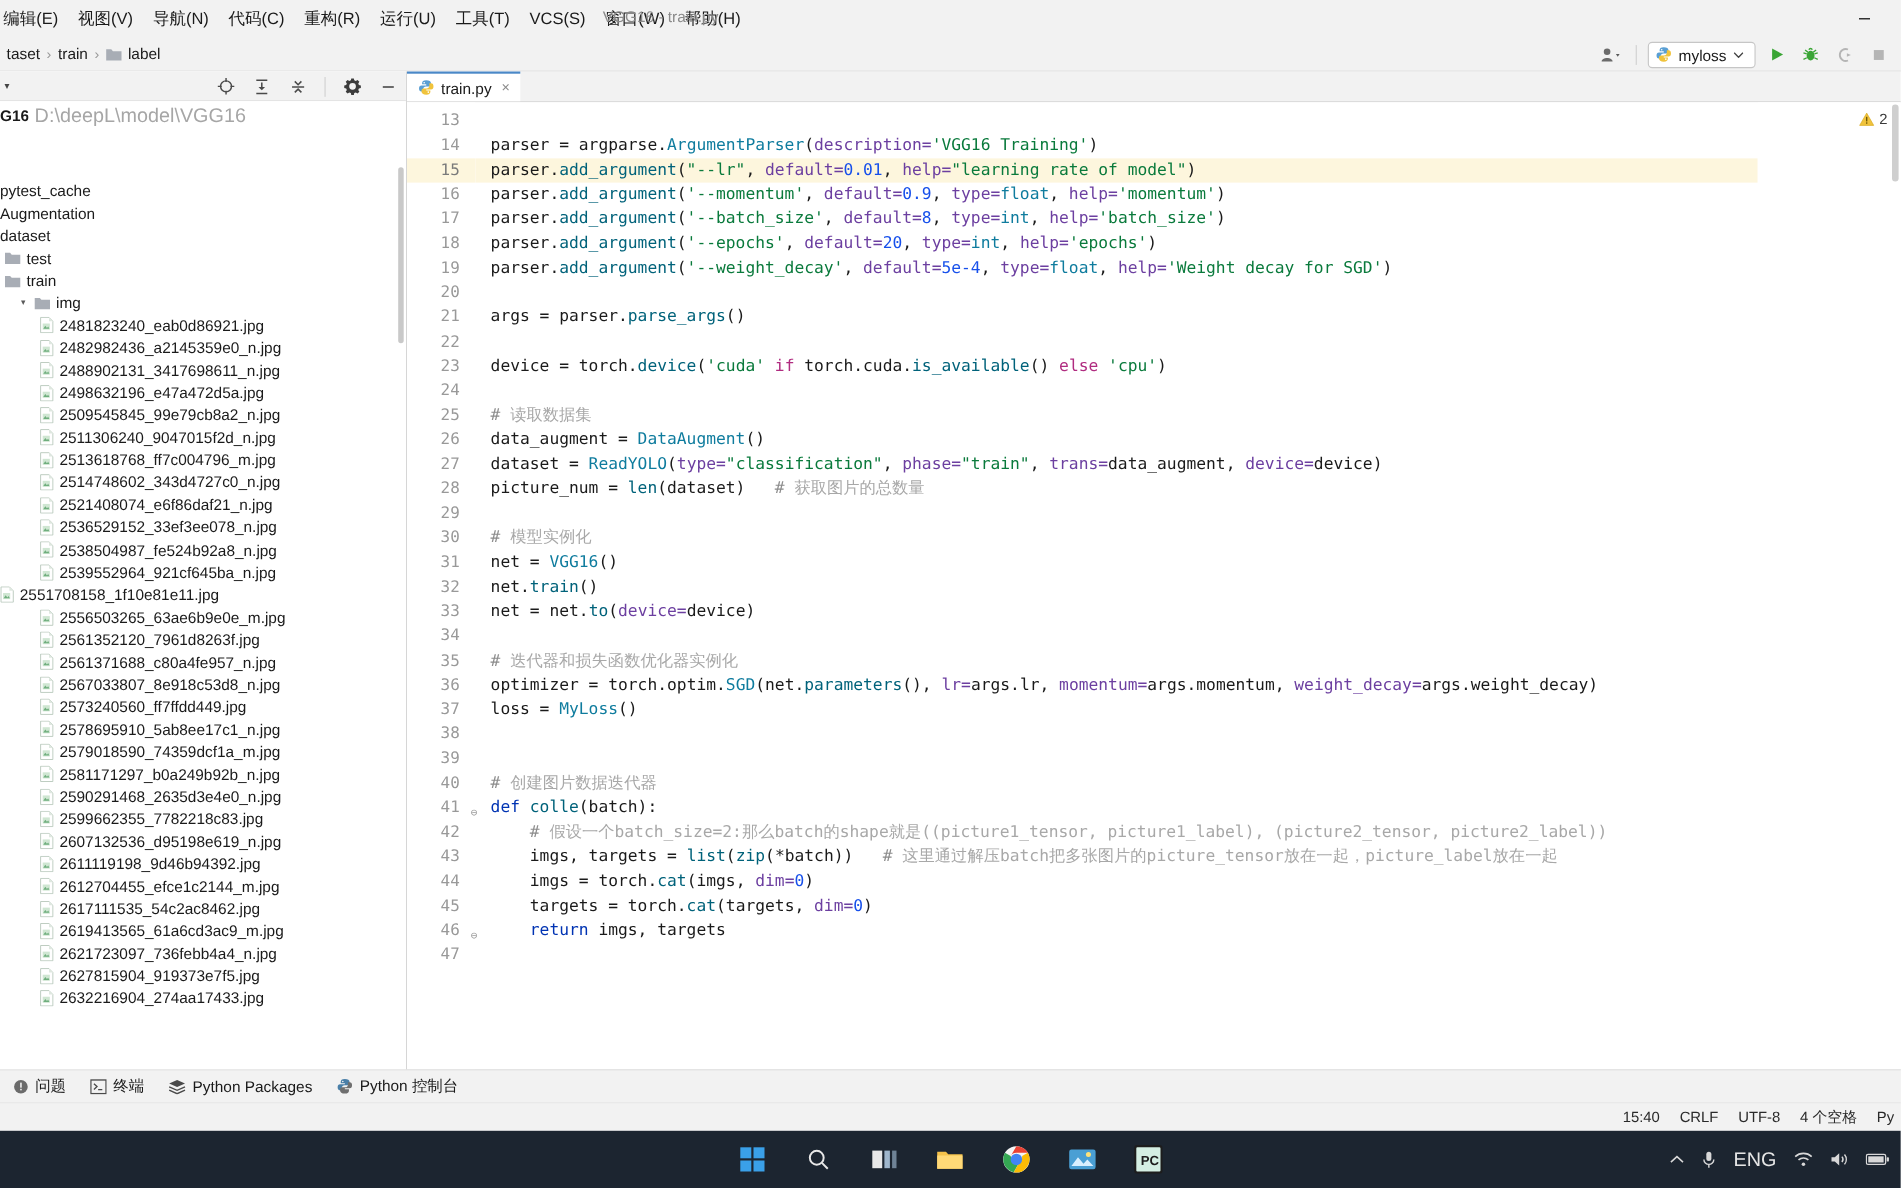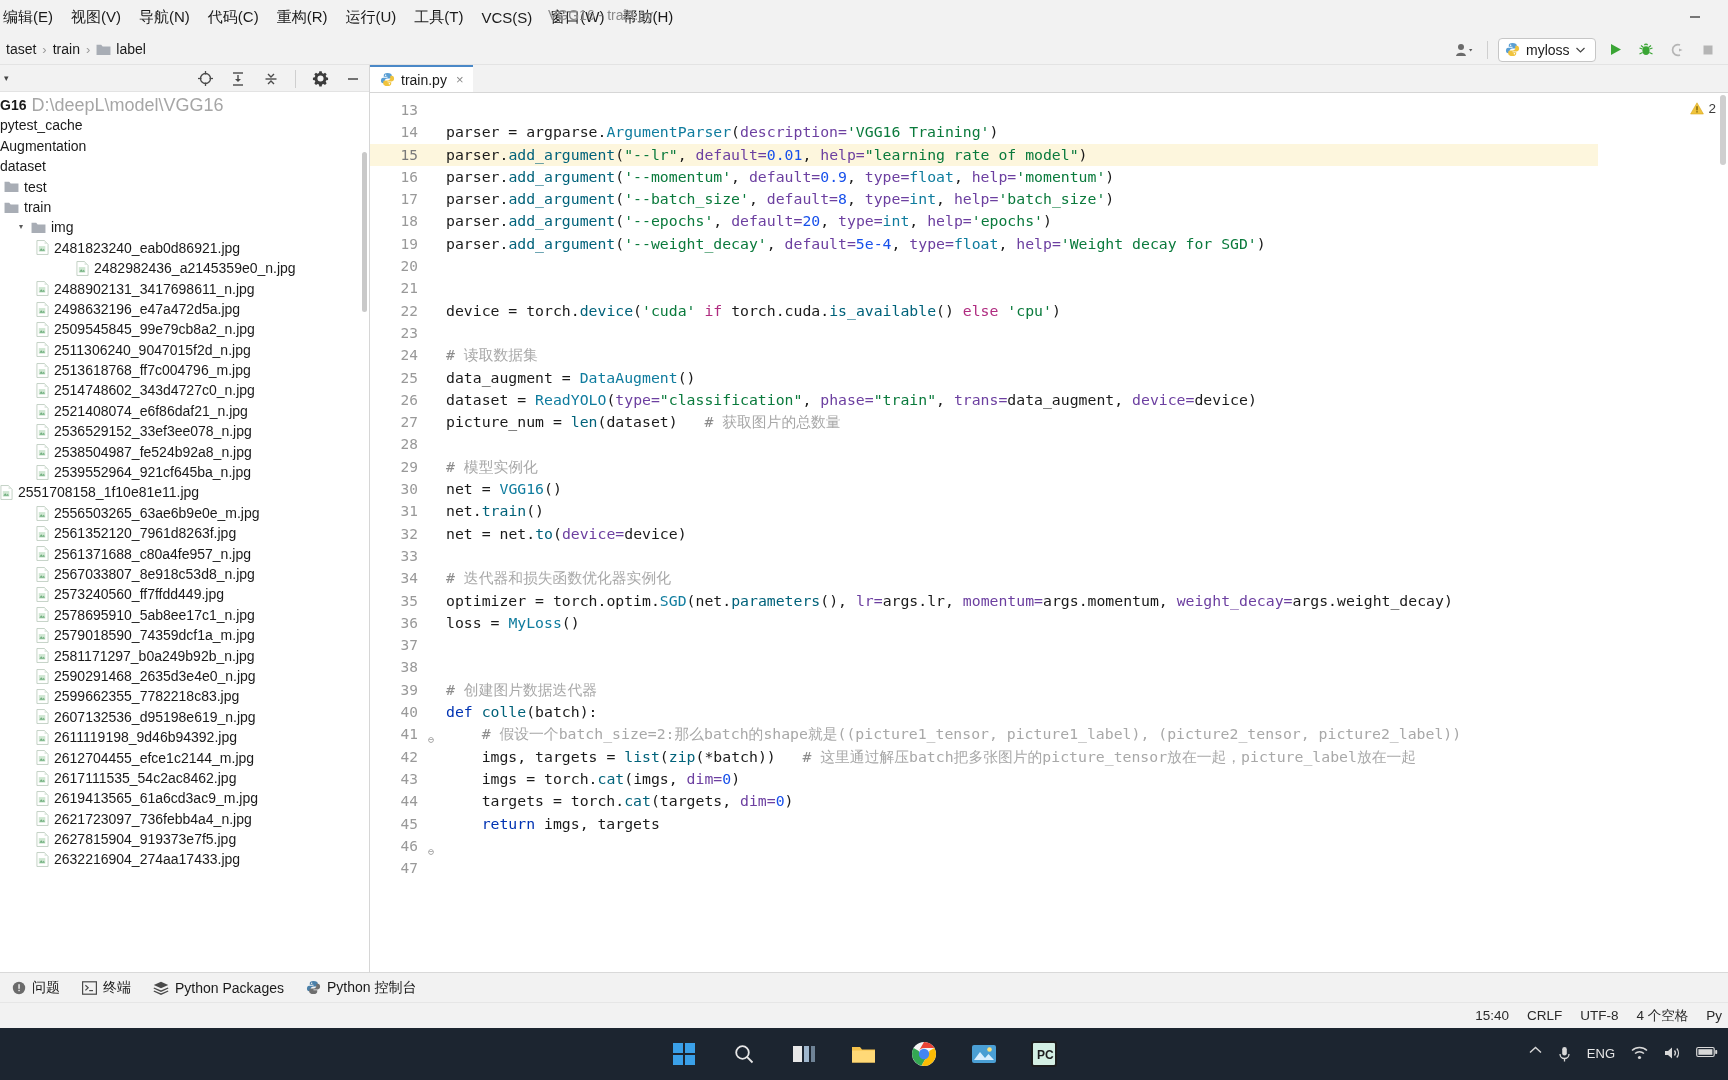--- a/index.html
+++ b/index.html
@@ -143,21 +143,21 @@
   }
   .status-right { position:absolute; right:6px; display:flex; align-items:center; gap:18px; font-size:13.5px; color:#2a2a2a; }
 
   
   .taskbar {
     height:52px; flex:0 0 52px; background:#1c2530; display:flex; align-items:center;
     justify-content:center; position:relative;
   }
   .tb-icons { display:flex; align-items:center; gap:28px; }
   .tb-ic { width:32px; height:32px; display:flex; align-items:center; justify-content:center; }
-  .tray { position:absolute; right:10px; display:flex; align-items:flex-start; gap:16px; color:#e6e6e6; font-size:13px; }
+  .tray { position:absolute; right:10px; display:flex; align-items:center; gap:16px; color:#e6e6e6; font-size:18px; }
 
   svg { display:block; }
   .file-ico { width:13px; height:15px; flex:0 0 13px; }
   .folder-ico { width:15px; height:13px; flex:0 0 15px; }
 </style>
 </head>
 <body>
 
 <div class="app">
 
@@ -287,21 +287,21 @@
           </div>
         </div>
       </div>
 
       <div class="tree" id="tree">
         <div class="sb-scroll"></div>
       <div class="tnode" style="padding-left: 0px;">
             <span class="lbl bold">G16</span>
             <span class="path">D:\deepL\model\VGG16</span>
           </div>
-          <div class="tnode" style="padding-left: 0px;">
+          <div class="tnode" style="padding-left: 0px; margin-top: 48px;">
             <span class="lbl">pytest_cache</span>
           </div>
           <div class="tnode" style="padding-left: 0px;">
             <span class="lbl">Augmentation</span>
           </div>
           <div class="tnode" style="padding-left: 0px;">
             <span class="lbl">dataset</span>
           </div>
           <div class="tnode" style="padding-left: 4px;">
             <svg class="folder-ico" viewBox="0 0 16 14">
@@ -324,21 +324,21 @@
           </div>
           <div class="tnode" style="padding-left: 36px;">
             <svg class="file-ico" viewBox="0 0 14 16">
               <path d="M1 0.5 h8.2 L13 4.3 V15.5 H1 Z" fill="#ffffff" stroke="#b8c9bb" stroke-width="0.9"></path>
               <path d="M9.2 0.5 V4.3 H13 Z" fill="#dfe8e0"></path>
               <rect x="3" y="6.5" width="7" height="6" fill="#cfe6d2"></rect>
               <path d="M3.6 11.6 L5.6 8.8 L7.2 10.8 L8.4 9.4 L9.6 11.6 Z" fill="#6fae7d"></path>
             </svg>
             <span class="lbl">2481823240_eab0d86921.jpg</span>
           </div>
-          <div class="tnode" style="padding-left: 36px; margin-left: 40px;">
+          <div class="tnode" style="padding-left: 36px;">
             <svg class="file-ico" viewBox="0 0 14 16">
               <path d="M1 0.5 h8.2 L13 4.3 V15.5 H1 Z" fill="#ffffff" stroke="#b8c9bb" stroke-width="0.9"></path>
               <path d="M9.2 0.5 V4.3 H13 Z" fill="#dfe8e0"></path>
               <rect x="3" y="6.5" width="7" height="6" fill="#cfe6d2"></rect>
               <path d="M3.6 11.6 L5.6 8.8 L7.2 10.8 L8.4 9.4 L9.6 11.6 Z" fill="#6fae7d"></path>
             </svg>
             <span class="lbl">2482982436_a2145359e0_n.jpg</span>
           </div>
           <div class="tnode" style="padding-left: 36px;">
             <svg class="file-ico" viewBox="0 0 14 16">
@@ -656,20 +656,21 @@
           </div>
         <div class="code" id="code">
             <div class="cline">&nbsp;</div>
             <div class="cline"><span class="t-plain">parser </span><span class="t-plain">= </span><span class="t-plain">argparse</span><span class="t-plain">.</span><span class="t-cls">ArgumentParser</span><span class="t-plain">(</span><span class="t-kwarg">description=</span><span class="t-str">'VGG16 Training'</span><span class="t-plain">)</span></div>
             <div class="cline cur"><span class="t-plain">parser</span><span class="t-plain">.</span><span class="t-fn">add_argument</span><span class="t-plain">(</span><span class="t-str">"--lr"</span><span class="t-plain">, </span><span class="t-kwarg">default=</span><span class="t-num">0.01</span><span class="t-plain">, </span><span class="t-kwarg">help=</span><span class="t-str">"learning rate of model"</span><span class="t-plain">)</span></div>
             <div class="cline"><span class="t-plain">parser</span><span class="t-plain">.</span><span class="t-fn">add_argument</span><span class="t-plain">(</span><span class="t-str">'--momentum'</span><span class="t-plain">, </span><span class="t-kwarg">default=</span><span class="t-num">0.9</span><span class="t-plain">, </span><span class="t-kwarg">type=</span><span class="t-cls">float</span><span class="t-plain">, </span><span class="t-kwarg">help=</span><span class="t-str">'momentum'</span><span class="t-plain">)</span></div>
             <div class="cline"><span class="t-plain">parser</span><span class="t-plain">.</span><span class="t-fn">add_argument</span><span class="t-plain">(</span><span class="t-str">'--batch_size'</span><span class="t-plain">, </span><span class="t-kwarg">default=</span><span class="t-num">8</span><span class="t-plain">, </span><span class="t-kwarg">type=</span><span class="t-cls">int</span><span class="t-plain">, </span><span class="t-kwarg">help=</span><span class="t-str">'batch_size'</span><span class="t-plain">)</span></div>
             <div class="cline"><span class="t-plain">parser</span><span class="t-plain">.</span><span class="t-fn">add_argument</span><span class="t-plain">(</span><span class="t-str">'--epochs'</span><span class="t-plain">, </span><span class="t-kwarg">default=</span><span class="t-num">20</span><span class="t-plain">, </span><span class="t-kwarg">type=</span><span class="t-cls">int</span><span class="t-plain">, </span><span class="t-kwarg">help=</span><span class="t-str">'epochs'</span><span class="t-plain">)</span></div>
             <div class="cline"><span class="t-plain">parser</span><span class="t-plain">.</span><span class="t-fn">add_argument</span><span class="t-plain">(</span><span class="t-str">'--weight_decay'</span><span class="t-plain">, </span><span class="t-kwarg">default=</span><span class="t-num">5e-4</span><span class="t-plain">, </span><span class="t-kwarg">type=</span><span class="t-cls">float</span><span class="t-plain">, </span><span class="t-kwarg">help=</span><span class="t-str">'Weight decay for SGD'</span><span class="t-plain">)</span></div>
             <div class="cline">&nbsp;</div>
+            <div class="cline"><span class="t-plain">args </span><span class="t-plain">= </span><span class="t-plain">parser</span><span class="t-plain">.</span><span class="t-fn">parse_args</span><span class="t-plain">()</span></div>
             <div class="cline">&nbsp;</div>
             <div class="cline"><span class="t-plain">device </span><span class="t-plain">= </span><span class="t-plain">torch</span><span class="t-plain">.</span><span class="t-fn">device</span><span class="t-plain">(</span><span class="t-str">'cuda' </span><span class="t-kw2">if </span><span class="t-plain">torch</span><span class="t-plain">.</span><span class="t-plain">cuda</span><span class="t-plain">.</span><span class="t-fn">is_available</span><span class="t-plain">() </span><span class="t-kw2">else </span><span class="t-str">'cpu'</span><span class="t-plain">)</span></div>
             <div class="cline">&nbsp;</div>
             <div class="cline"><span class="t-cmt"># </span><span class="t-cmtcn">读取数据集</span></div>
             <div class="cline"><span class="t-plain">data_augment </span><span class="t-plain">= </span><span class="t-cls">DataAugment</span><span class="t-plain">()</span></div>
             <div class="cline"><span class="t-plain">dataset </span><span class="t-plain">= </span><span class="t-cls">ReadYOLO</span><span class="t-plain">(</span><span class="t-kwarg">type=</span><span class="t-str">"classification"</span><span class="t-plain">, </span><span class="t-kwarg">phase=</span><span class="t-str">"train"</span><span class="t-plain">, </span><span class="t-kwarg">trans=</span><span class="t-plain">data_augment</span><span class="t-plain">, </span><span class="t-kwarg">device=</span><span class="t-plain">device</span><span class="t-plain">)</span></div>
             <div class="cline"><span class="t-plain">picture_num </span><span class="t-plain">= </span><span class="t-fn">len</span><span class="t-plain">(dataset)</span><span class="t-cmt">   # </span><span class="t-cmtcn">获取图片的总数量</span></div>
             <div class="cline">&nbsp;</div>
             <div class="cline"><span class="t-cmt"># </span><span class="t-cmtcn">模型实例化</span></div>
             <div class="cline"><span class="t-plain">net </span><span class="t-plain">= </span><span class="t-cls">VGG16</span><span class="t-plain">()</span></div>

